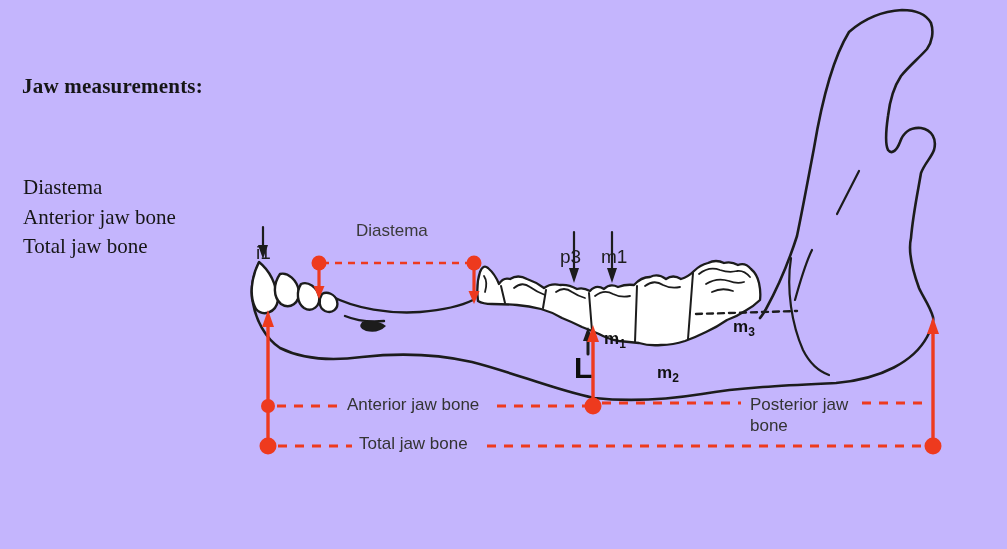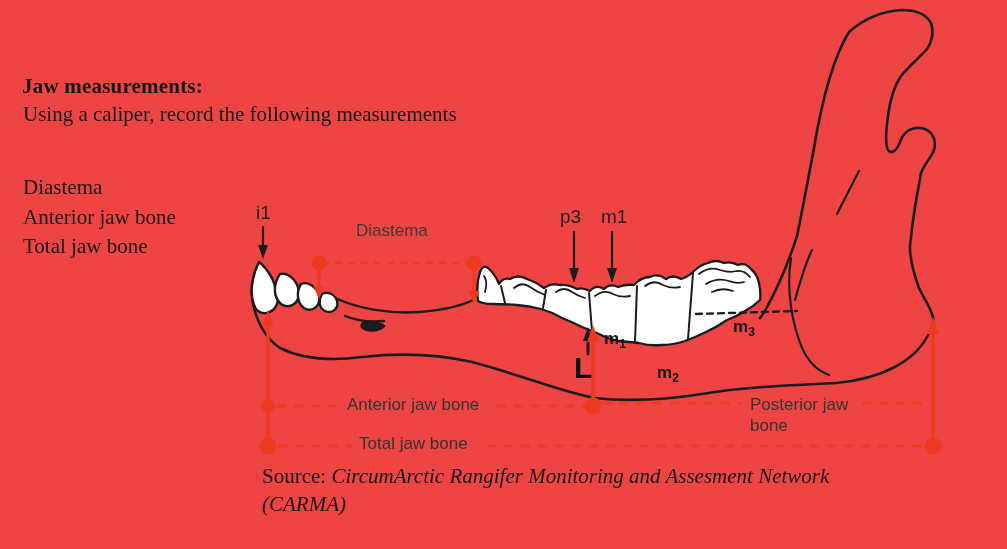--- a/index.html
+++ b/index.html
@@ -1,31 +1,31 @@
 <!DOCTYPE html>
 <html><head>
 <meta charset="utf-8">
 <style>
   html,body{margin:0;padding:0;background:#ffffff;}
   .canvas{
-    position:relative;width:1007px;height:549px;background:#ef4444;
+    position:relative;width:1007px;height:549px;background:#c4b5fd;
     font-family:"Liberation Sans",sans-serif;overflow:hidden;
   }
   .abs{position:absolute;}
   svg{position:absolute;left:0;top:0;}
   
   .serif{font-family:"Liberation Serif","DejaVu Serif",serif;color:#161616;}
   .fig-title{font-size:21px;font-weight:bold;letter-spacing:0.2px;}
   .fig-sub{font-size:21px;}
   .meas-list{font-size:21px;line-height:29.5px;}
   .source-line{font-size:21px;line-height:28px;}
   .source-line .ital{font-style:italic;}
   
   .diag-label{font-size:17px;color:#3a3a3a;white-space:nowrap;}
-  .anat-label{font-size:19px;color:#1e1e1e;white-space:nowrap;}
+  .anat-label{font-size:19px;color:#1e1e1e;white-space:nowrap;margin-top:40px;}
   .tooth-label{font-size:17px;font-weight:bold;color:#111;white-space:nowrap;}
   .tooth-label .sub{font-size:12px;vertical-align:-4px;font-weight:bold;}
   .len-label{font-size:30px;font-weight:bold;color:#0d0d0d;line-height:1;}
   .ink{stroke:#1c1c1c;fill:none;stroke-linecap:round;stroke-linejoin:round;}
   .red{stroke:#ee3a1e;fill:none;stroke-linecap:butt;}
   .redfill{fill:#ee3a1e;stroke:none;}
   .inkfill{fill:#1c1c1c;stroke:none;}
   .whitefill{fill:#ffffff;}
 </style>
 </head>
@@ -171,32 +171,27 @@
       <path class="red" stroke-width="3" stroke-dasharray="9 8" d="M 602 403 L 741 403"></path>
       <path class="red" stroke-width="3" stroke-dasharray="9 8" d="M 862 403 L 927 403"></path>
     </g>
     <g>
       <path class="red" stroke-width="3" stroke-dasharray="9 8" d="M 278 446 L 352 446"></path>
       <path class="red" stroke-width="3" stroke-dasharray="9 8" d="M 487 446 L 924 446"></path>
     </g>
   </svg>
 
   <div class="abs serif fig-title" style="left:22px;top:74px;">Jaw measurements:</div>
-  <div class="abs serif fig-sub" style="left:23px;top:102px;">Using a caliper, record the following measurements</div>
 
   <div class="abs serif meas-list" style="left:23px;top:173px;">
     <div>Diastema</div>
     <div>Anterior jaw bone</div>
     <div>Total jaw bone</div>
   </div>
 
-  <div class="abs serif source-line" style="left:262px;top:462px;width:720px;">
-    <span>Source: </span><span class="ital">CircumArctic Rangifer Monitoring and Assesment Network</span><br>
-    <span class="ital">(CARMA)</span>
-  </div>
 
   <div class="abs anat-label" style="left:256px;top:202px;">i1</div>
   <div class="abs diag-label" style="left:356px;top:221px;">Diastema</div>
   <div class="abs anat-label" style="left:560px;top:206px;text-align:right;">p3</div>
   <div class="abs anat-label" style="left:601px;top:206px;">m1</div>
 
   <div class="abs tooth-label" style="left:604px;top:329px;"><span>m</span><span class="sub">1</span></div>
   <div class="abs tooth-label" style="left:657px;top:327px;margin-top:36px;"><span>m</span><span class="sub">2</span></div>
   <div class="abs tooth-label" style="left:709px;top:317px;margin-left:24px;"><span>m</span><span class="sub">3</span></div>
 

